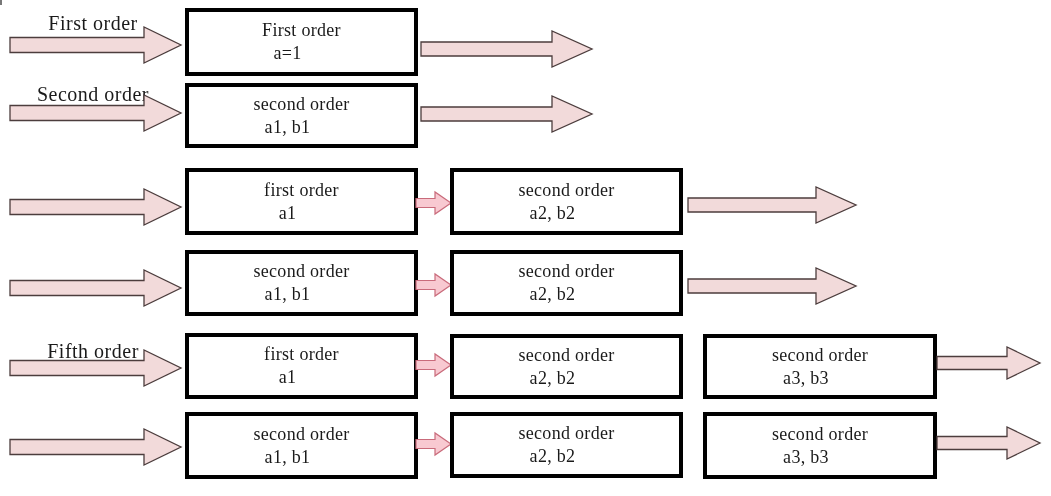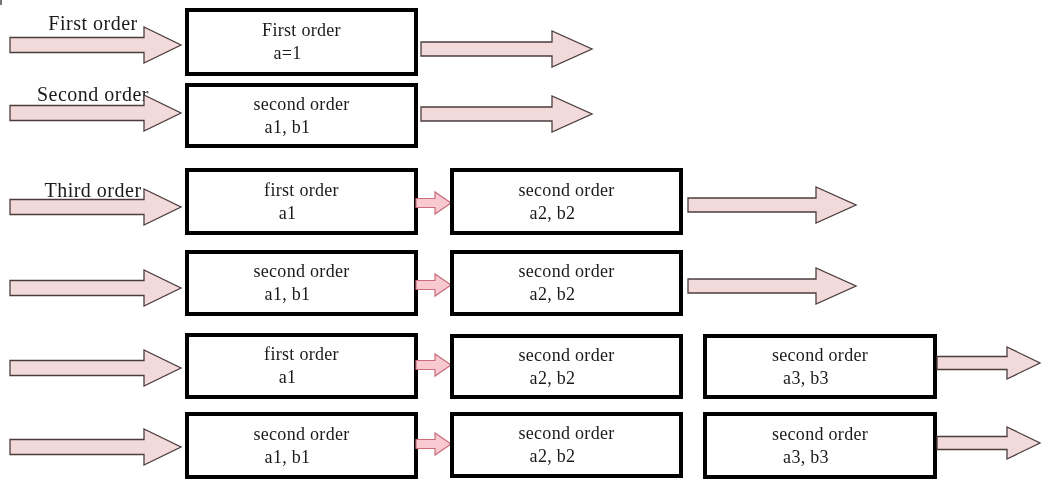--- a/index.html
+++ b/index.html
@@ -85,21 +85,20 @@
     <polygon class="big" points="1,12.5 135,12.5 135,2 172,20 135,38 135,27.5 1,27.5" fill="#f2dada"></polygon>
   </svg>
   <div class="box" style="left:185px;top:83px;width:233px;height:65px">
     <div class="l1">second order</div>
     <div class="l2">a1, b1</div>
   </div>
   <svg class="arrow" style="left:420px;top:94px" width="174" height="40">
     <polygon class="big" points="1,13 132,13 132,2 172,20 132,38 132,27 1,27" fill="#f2dada"></polygon>
   </svg>
 
-  <div class="row-label" style="top:179px">Third order</div>
   <svg class="arrow" style="left:9px;top:187px" width="174" height="40">
     <polygon class="big" points="1,12.5 135,12.5 135,2 172,20 135,38 135,27.5 1,27.5" fill="#f2dada"></polygon>
   </svg>
   <div class="box" style="left:185px;top:168px;width:233px;height:67px">
     <div class="l1">first order</div>
     <div class="l2">a1</div>
   </div>
   <svg class="arrow" style="left:415px;top:190px" width="38" height="26">
     <polygon class="small" points="1,8.5 20,8.5 20,2 36,13 20,24 20,17.5 1,17.5" fill="#f8c9d1"></polygon>
   </svg>
@@ -122,20 +121,21 @@
     <polygon class="small" points="1,8.5 20,8.5 20,2 36,13 20,24 20,17.5 1,17.5" fill="#f8c9d1"></polygon>
   </svg>
   <div class="box" style="left:450px;top:250px;width:233px;height:66px">
     <div class="l1">second order</div>
     <div class="l2">a2, b2</div>
   </div>
   <svg class="arrow" style="left:687px;top:266px" width="171" height="40">
     <polygon class="big" points="1,13 129,13 129,2 169,20 129,38 129,27 1,27" fill="#f2dada"></polygon>
   </svg>
 
+  <div class="row-label" style="top:340px">Fifth order</div>
   <svg class="arrow" style="left:9px;top:348px" width="174" height="40">
     <polygon class="big" points="1,12.5 135,12.5 135,2 172,20 135,38 135,27.5 1,27.5" fill="#f2dada"></polygon>
   </svg>
   <div class="box" style="left:185px;top:333px;width:233px;height:66px">
     <div class="l1">first order</div>
     <div class="l2">a1</div>
   </div>
   <svg class="arrow" style="left:415px;top:352px" width="38" height="26">
     <polygon class="small" points="1,8.5 20,8.5 20,2 36,13 20,24 20,17.5 1,17.5" fill="#f8c9d1"></polygon>
   </svg>

